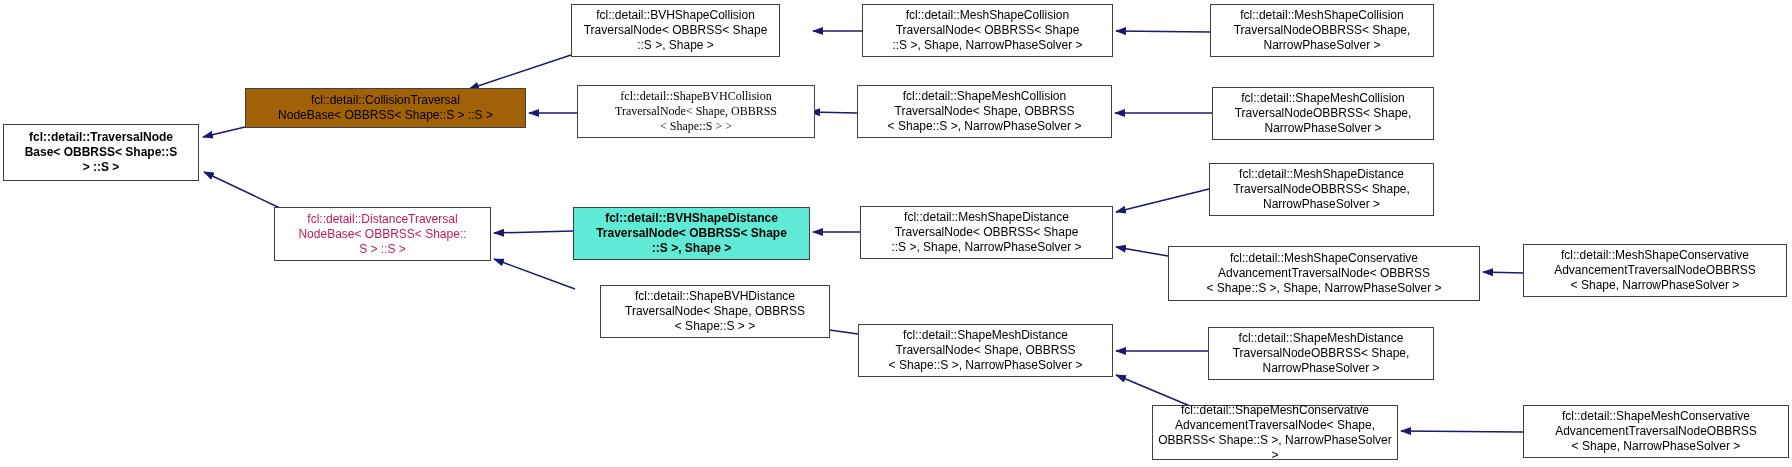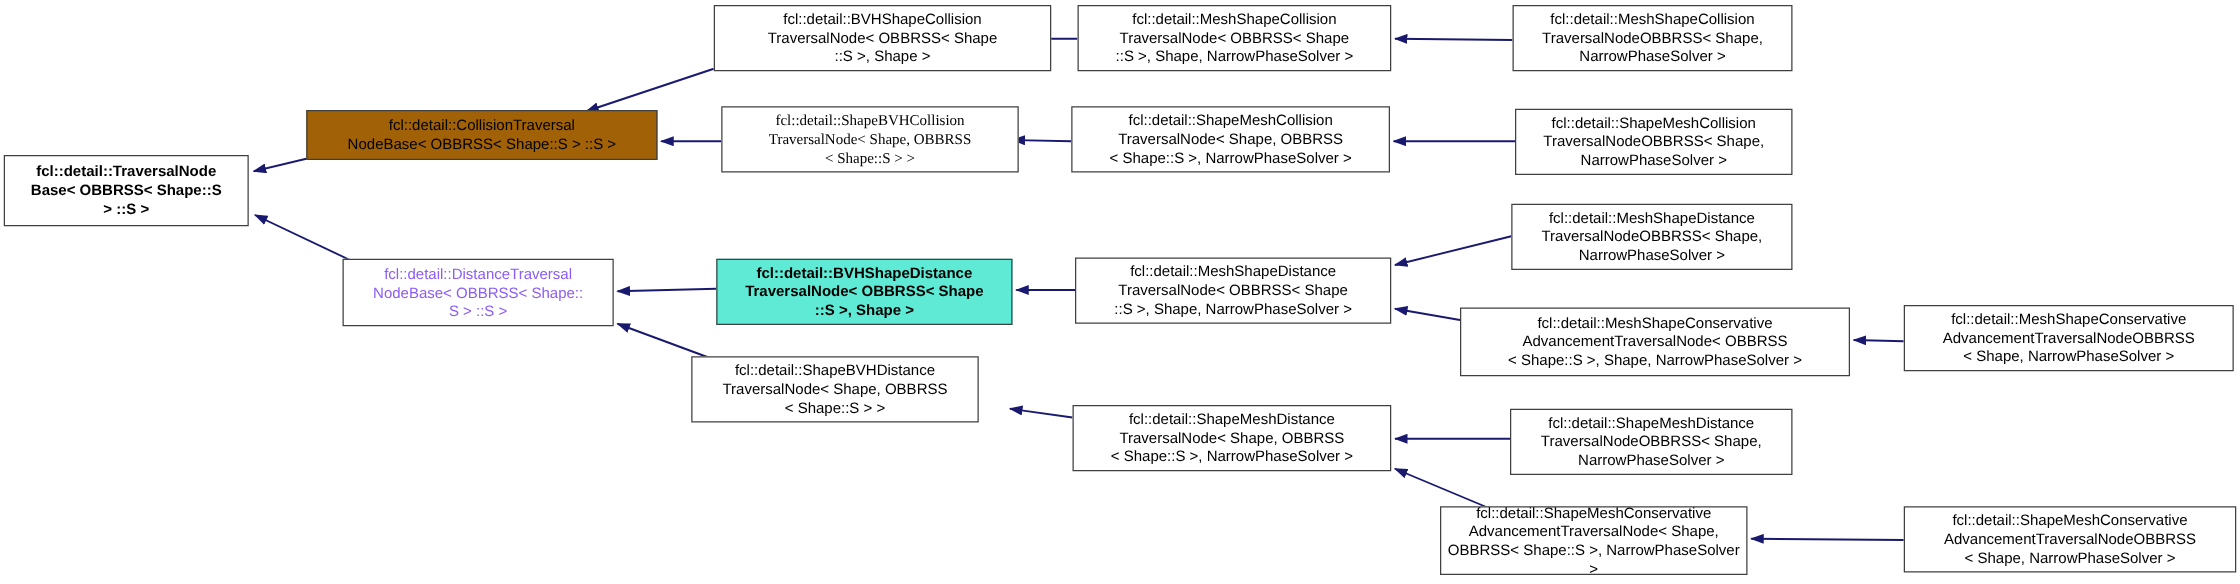--- a/index.html
+++ b/index.html
@@ -61,57 +61,57 @@
       <line x1="858" y1="334" x2="808" y2="327" stroke="#191970" stroke-width="1.5" marker-end="url(#arrowhead)" data-interactable="false"></line>
       <line x1="1208" y1="351" x2="1116" y2="351" stroke="#191970" stroke-width="1.5" marker-end="url(#arrowhead)" data-interactable="false"></line>
       <line x1="1190" y1="406" x2="1116" y2="375" stroke="#191970" stroke-width="1.5" marker-end="url(#arrowhead)" data-interactable="false"></line>
       <line x1="1523" y1="432" x2="1401" y2="431" stroke="#191970" stroke-width="1.5" marker-end="url(#arrowhead)" data-interactable="false"></line>
     </svg>
     <div class="node" data-interactable="false" style="left: 3px; top: 124px; width: 196px; height: 57px; border-color: rgb(64, 64, 64); background: rgb(255, 255, 255); color: rgb(0, 0, 0); font-weight: bold;">fcl::detail::TraversalNode
 Base&lt; OBBRSS&lt; Shape::S
 &gt; ::S &gt;</div>
     <div class="node" data-interactable="true" style="left: 245px; top: 88px; width: 281px; height: 40px; border-color: rgb(64, 64, 64); background: #a16207; color: rgb(0, 0, 0);">fcl::detail::CollisionTraversal
 NodeBase&lt; OBBRSS&lt; Shape::S &gt; ::S &gt;</div>
-    <div class="node" data-interactable="true" style="left: 571px; top: 4px; width: 270px; height: 53px; border-color: rgb(64, 64, 64); background: rgb(255, 255, 255); color: rgb(0, 0, 0);">fcl::detail::BVHShapeCollision
+    <div class="node" data-interactable="true" style="left: 571px; top: 4px; width: 209px; height: 53px; border-color: rgb(64, 64, 64); background: rgb(255, 255, 255); color: rgb(0, 0, 0);">fcl::detail::BVHShapeCollision
 TraversalNode&lt; OBBRSS&lt; Shape
 ::S &gt;, Shape &gt;</div>
     <div class="node" data-interactable="true" style="left: 862px; top: 4px; width: 251px; height: 53px; border-color: rgb(64, 64, 64); background: rgb(255, 255, 255); color: rgb(0, 0, 0);">fcl::detail::MeshShapeCollision
 TraversalNode&lt; OBBRSS&lt; Shape
 ::S &gt;, Shape, NarrowPhaseSolver &gt;</div>
     <div class="node" data-interactable="true" style="left: 1210px; top: 4px; width: 224px; height: 53px; border-color: rgb(64, 64, 64); background: rgb(255, 255, 255); color: rgb(0, 0, 0);">fcl::detail::MeshShapeCollision
 TraversalNodeOBBRSS&lt; Shape,
 NarrowPhaseSolver &gt;</div>
     <div class="node" data-interactable="true" style="left: 577px; top: 85px; width: 238px; height: 53px; border-color: rgb(64, 64, 64); background: rgb(255, 255, 255); color: rgb(0, 0, 0); font-family: Liberation Serif, serif;">fcl::detail::ShapeBVHCollision
 TraversalNode&lt; Shape, OBBRSS
 &lt; Shape::S &gt; &gt;</div>
     <div class="node" data-interactable="true" style="left: 857px; top: 85px; width: 255px; height: 53px; border-color: rgb(64, 64, 64); background: rgb(255, 255, 255); color: rgb(0, 0, 0);">fcl::detail::ShapeMeshCollision
 TraversalNode&lt; Shape, OBBRSS
 &lt; Shape::S &gt;, NarrowPhaseSolver &gt;</div>
     <div class="node" data-interactable="true" style="left: 1212px; top: 87px; width: 222px; height: 53px; border-color: rgb(64, 64, 64); background: rgb(255, 255, 255); color: rgb(0, 0, 0);">fcl::detail::ShapeMeshCollision
 TraversalNodeOBBRSS&lt; Shape,
 NarrowPhaseSolver &gt;</div>
-    <div class="node" data-interactable="true" style="left: 274px; top: 207px; width: 217px; height: 54px; border-color: rgb(64, 64, 64); background: rgb(255, 255, 255); color: #8b5cf6;">fcl::detail::DistanceTraversal
+    <div class="node" data-interactable="true" style="left: 274px; top: 207px; width: 217px; height: 54px; border-color: rgb(64, 64, 64); background: rgb(255, 255, 255); color: #be185d;">fcl::detail::DistanceTraversal
 NodeBase&lt; OBBRSS&lt; Shape::
 S &gt; ::S &gt;</div>
     <div class="node" data-interactable="true" style="left: 573px; top: 207px; width: 237px; height: 53px; border-color: rgb(64, 64, 64); background: #5eead4; color: rgb(0, 0, 0); font-weight: bold;">fcl::detail::BVHShapeDistance
 TraversalNode&lt; OBBRSS&lt; Shape
 ::S &gt;, Shape &gt;</div>
     <div class="node" data-interactable="true" style="left: 860px; top: 206px; width: 253px; height: 53px; border-color: rgb(64, 64, 64); background: rgb(255, 255, 255); color: rgb(0, 0, 0);">fcl::detail::MeshShapeDistance
 TraversalNode&lt; OBBRSS&lt; Shape
 ::S &gt;, Shape, NarrowPhaseSolver &gt;</div>
     <div class="node" data-interactable="true" style="left: 1209px; top: 163px; width: 225px; height: 53px; border-color: rgb(64, 64, 64); background: rgb(255, 255, 255); color: rgb(0, 0, 0);">fcl::detail::MeshShapeDistance
 TraversalNodeOBBRSS&lt; Shape,
 NarrowPhaseSolver &gt;</div>
     <div class="node" data-interactable="true" style="left: 1168px; top: 246px; width: 312px; height: 55px; border-color: rgb(64, 64, 64); background: rgb(255, 255, 255); color: rgb(0, 0, 0);">fcl::detail::MeshShapeConservative
 AdvancementTraversalNode&lt; OBBRSS
 &lt; Shape::S &gt;, Shape, NarrowPhaseSolver &gt;</div>
     <div class="node" data-interactable="true" style="left: 1523px; top: 244px; width: 264px; height: 53px; border-color: rgb(64, 64, 64); background: rgb(255, 255, 255); color: rgb(0, 0, 0);">fcl::detail::MeshShapeConservative
 AdvancementTraversalNodeOBBRSS
 &lt; Shape, NarrowPhaseSolver &gt;</div>
-    <div class="node" data-interactable="true" style="left: 553px; top: 285px; width: 230px; height: 53px; border-color: rgb(64, 64, 64); background: rgb(255, 255, 255); color: rgb(0, 0, 0);">fcl::detail::ShapeBVHDistance
+    <div class="node" data-interactable="true" style="left: 600px; top: 285px; width: 230px; height: 53px; border-color: rgb(64, 64, 64); background: rgb(255, 255, 255); color: rgb(0, 0, 0);">fcl::detail::ShapeBVHDistance
 TraversalNode&lt; Shape, OBBRSS
 &lt; Shape::S &gt; &gt;</div>
     <div class="node" data-interactable="true" style="left: 858px; top: 324px; width: 255px; height: 53px; border-color: rgb(64, 64, 64); background: rgb(255, 255, 255); color: rgb(0, 0, 0);">fcl::detail::ShapeMeshDistance
 TraversalNode&lt; Shape, OBBRSS
 &lt; Shape::S &gt;, NarrowPhaseSolver &gt;</div>
     <div class="node" data-interactable="true" style="left: 1208px; top: 327px; width: 226px; height: 53px; border-color: rgb(64, 64, 64); background: rgb(255, 255, 255); color: rgb(0, 0, 0);">fcl::detail::ShapeMeshDistance
 TraversalNodeOBBRSS&lt; Shape,
 NarrowPhaseSolver &gt;</div>
     <div class="node" data-interactable="true" style="left: 1152px; top: 405px; width: 246px; height: 55px; border-color: rgb(64, 64, 64); background: rgb(255, 255, 255); color: rgb(0, 0, 0);">fcl::detail::ShapeMeshConservative
 AdvancementTraversalNode&lt; Shape,

